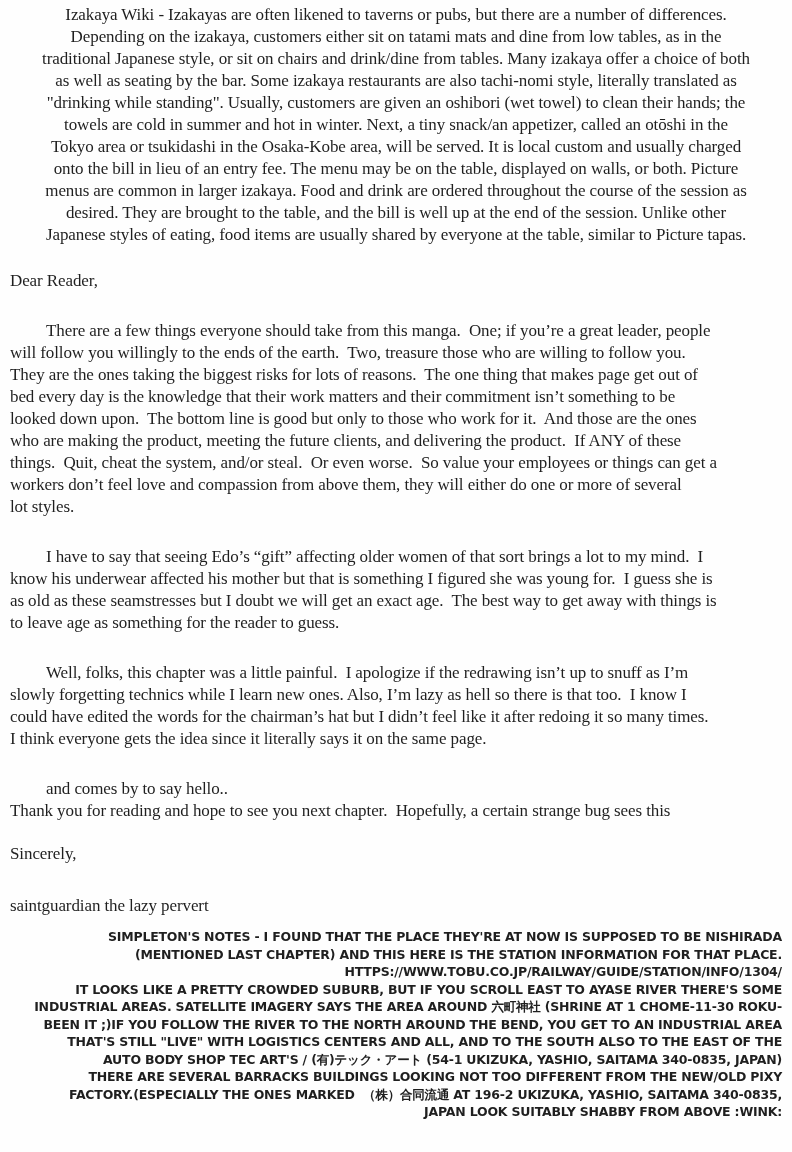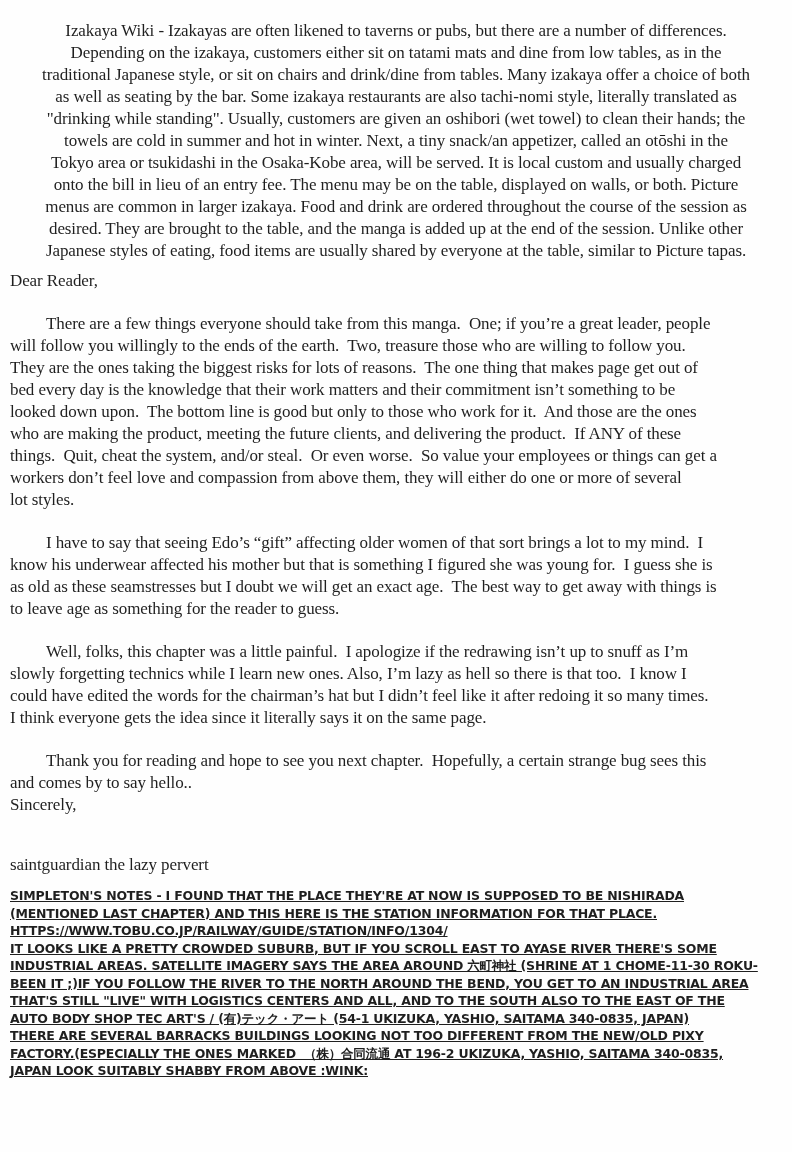--- a/index.html
+++ b/index.html
@@ -5,38 +5,37 @@
   html, body { margin: 0; padding: 0; }
   body {
     width: 792px;
     height: 1152px;
     background: #fefefe;
     color: #1f1f1f;
     overflow: hidden;
     font-family: "Liberation Serif", serif;
   }
   .page {
-    padding: 20px 10px 0 10px;
+    padding: 4px 10px 0 10px;
     width: 772px;
   }
   .tline {
     font: 17px/22px "Liberation Serif", serif;
     letter-spacing: -0.1px;
     white-space: pre;
   }
   .wiki { text-align: center; }
-  .salutation { margin-top: 8px; }
-  .para { margin-top: 21px; }
+  .salutation { margin-top: 24px; }
+  .para { margin-top: 28px; }
   .indent .tline:first-child { padding-left: 36px; }
-  .closing { }
-  .signature { margin-top: 38px; }
+  .closing { margin-top: 21px; }
+  .signature { margin-top: 30px; }
   .notes {
     margin-top: 11px;
-    text-align: left;
-    text-decoration: underline;
+    text-align: right;
   }
   .notes .tline {
     font: bold 12.5px/17.5px "DejaVu Sans", sans-serif;
     letter-spacing: -0.2px;
     white-space: pre;
   }
 </style>
 </head>
 <body>
 
@@ -45,21 +44,21 @@
   <section class="wiki">
       <div class="tline">Izakaya Wiki - Izakayas are often likened to taverns or pubs, but there are a number of differences.</div>
       <div class="tline">Depending on the izakaya, customers either sit on tatami mats and dine from low tables, as in the</div>
       <div class="tline">traditional Japanese style, or sit on chairs and drink/dine from tables. Many izakaya offer a choice of both</div>
       <div class="tline">as well as seating by the bar. Some izakaya restaurants are also tachi-nomi style, literally translated as</div>
       <div class="tline">"drinking while standing". Usually, customers are given an oshibori (wet towel) to clean their hands; the</div>
       <div class="tline">towels are cold in summer and hot in winter. Next, a tiny snack/an appetizer, called an otōshi in the</div>
       <div class="tline">Tokyo area or tsukidashi in the Osaka-Kobe area, will be served. It is local custom and usually charged</div>
       <div class="tline">onto the bill in lieu of an entry fee. The menu may be on the table, displayed on walls, or both. Picture</div>
       <div class="tline">menus are common in larger izakaya. Food and drink are ordered throughout the course of the session as</div>
-      <div class="tline">desired. They are brought to the table, and the manga is added up at the end of the session. Unlike other</div>
+      <div class="tline">desired. They are brought to the table, and the bill is well up at the end of the session. Unlike other</div>
       <div class="tline">Japanese styles of eating, food items are usually shared by everyone at the table, similar to Picture tapas.</div>
     </section>
 
   <div class="salutation tline">Dear Reader,</div>
 
   <section class="para indent">
       <div class="tline">There are a few things everyone should take from this manga.  One; if you’re a great leader, people</div>
       <div class="tline">will follow you willingly to the ends of the earth.  Two, treasure those who are willing to follow you.</div>
       <div class="tline">They are the ones taking the biggest risks for lots of reasons.  The one thing that makes page get out of</div>
       <div class="tline">bed every day is the knowledge that their work matters and their commitment isn’t something to be</div>
@@ -78,22 +77,22 @@
     </section>
 
   <section class="para indent">
       <div class="tline">Well, folks, this chapter was a little painful.  I apologize if the redrawing isn’t up to snuff as I’m</div>
       <div class="tline">slowly forgetting technics while I learn new ones. Also, I’m lazy as hell so there is that too.  I know I</div>
       <div class="tline">could have edited the words for the chairman’s hat but I didn’t feel like it after redoing it so many times.</div>
       <div class="tline">I think everyone gets the idea since it literally says it on the same page.</div>
     </section>
 
   <section class="para indent">
+      <div class="tline">and comes by to say hello..</div>
       <div class="tline">Thank you for reading and hope to see you next chapter.  Hopefully, a certain strange bug sees this</div>
-      <div class="tline">and comes by to say hello..</div>
     </section>
 
   <div class="closing tline">Sincerely,</div>
 
   <div class="signature tline">saintguardian the lazy pervert</div>
 
   <section class="notes">
       <div class="tline">SIMPLETON'S NOTES - I FOUND THAT THE PLACE THEY'RE AT NOW IS SUPPOSED TO BE NISHIRADA</div>
       <div class="tline">(MENTIONED LAST CHAPTER) AND THIS HERE IS THE STATION INFORMATION FOR THAT PLACE.</div>
       <div class="tline">HTTPS://WWW.TOBU.CO.JP/RAILWAY/GUIDE/STATION/INFO/1304/</div>

